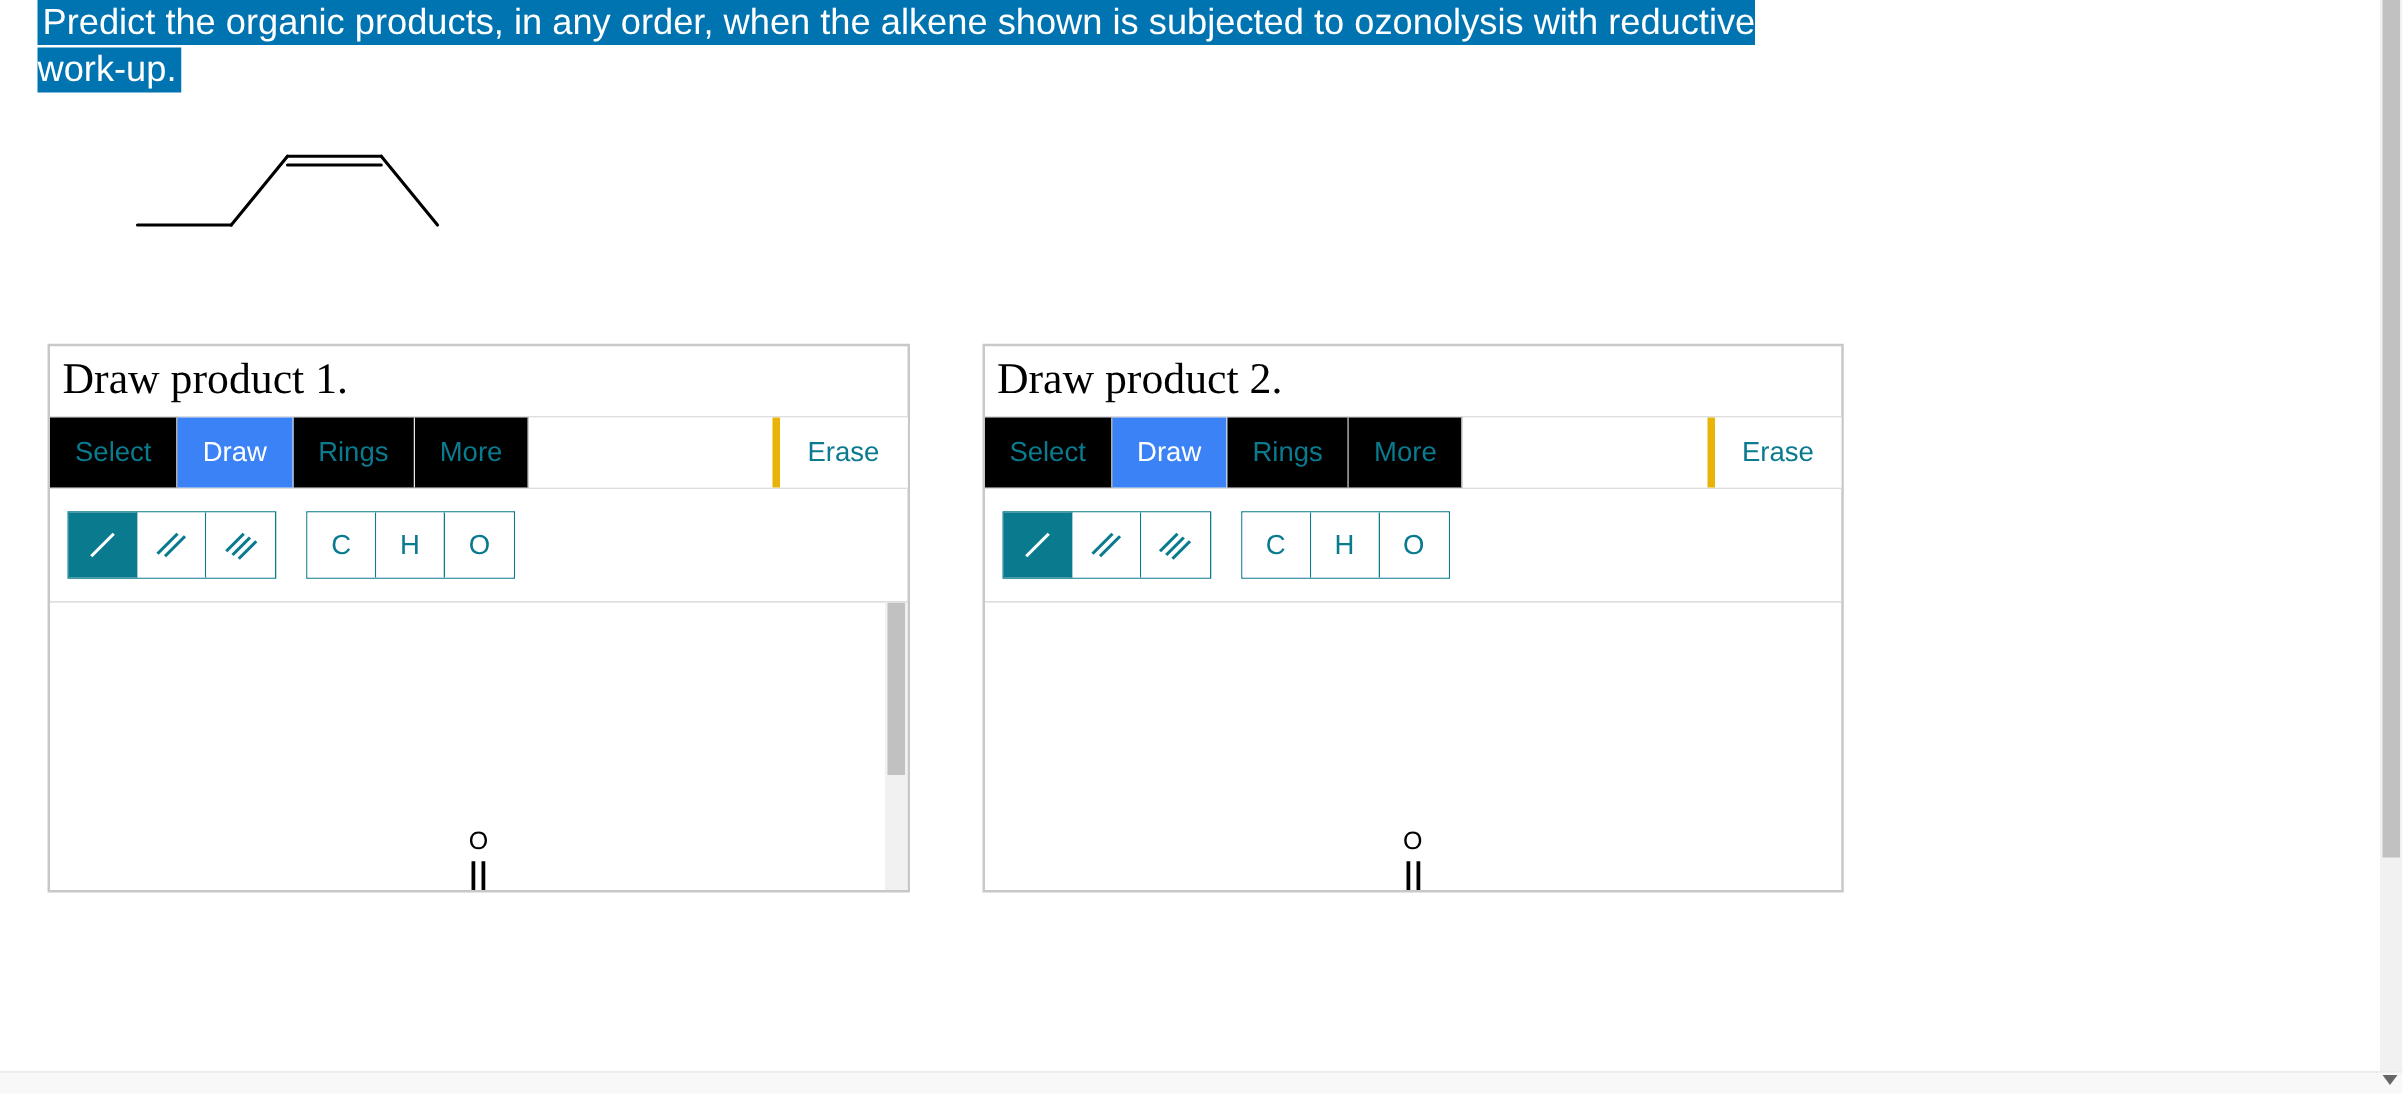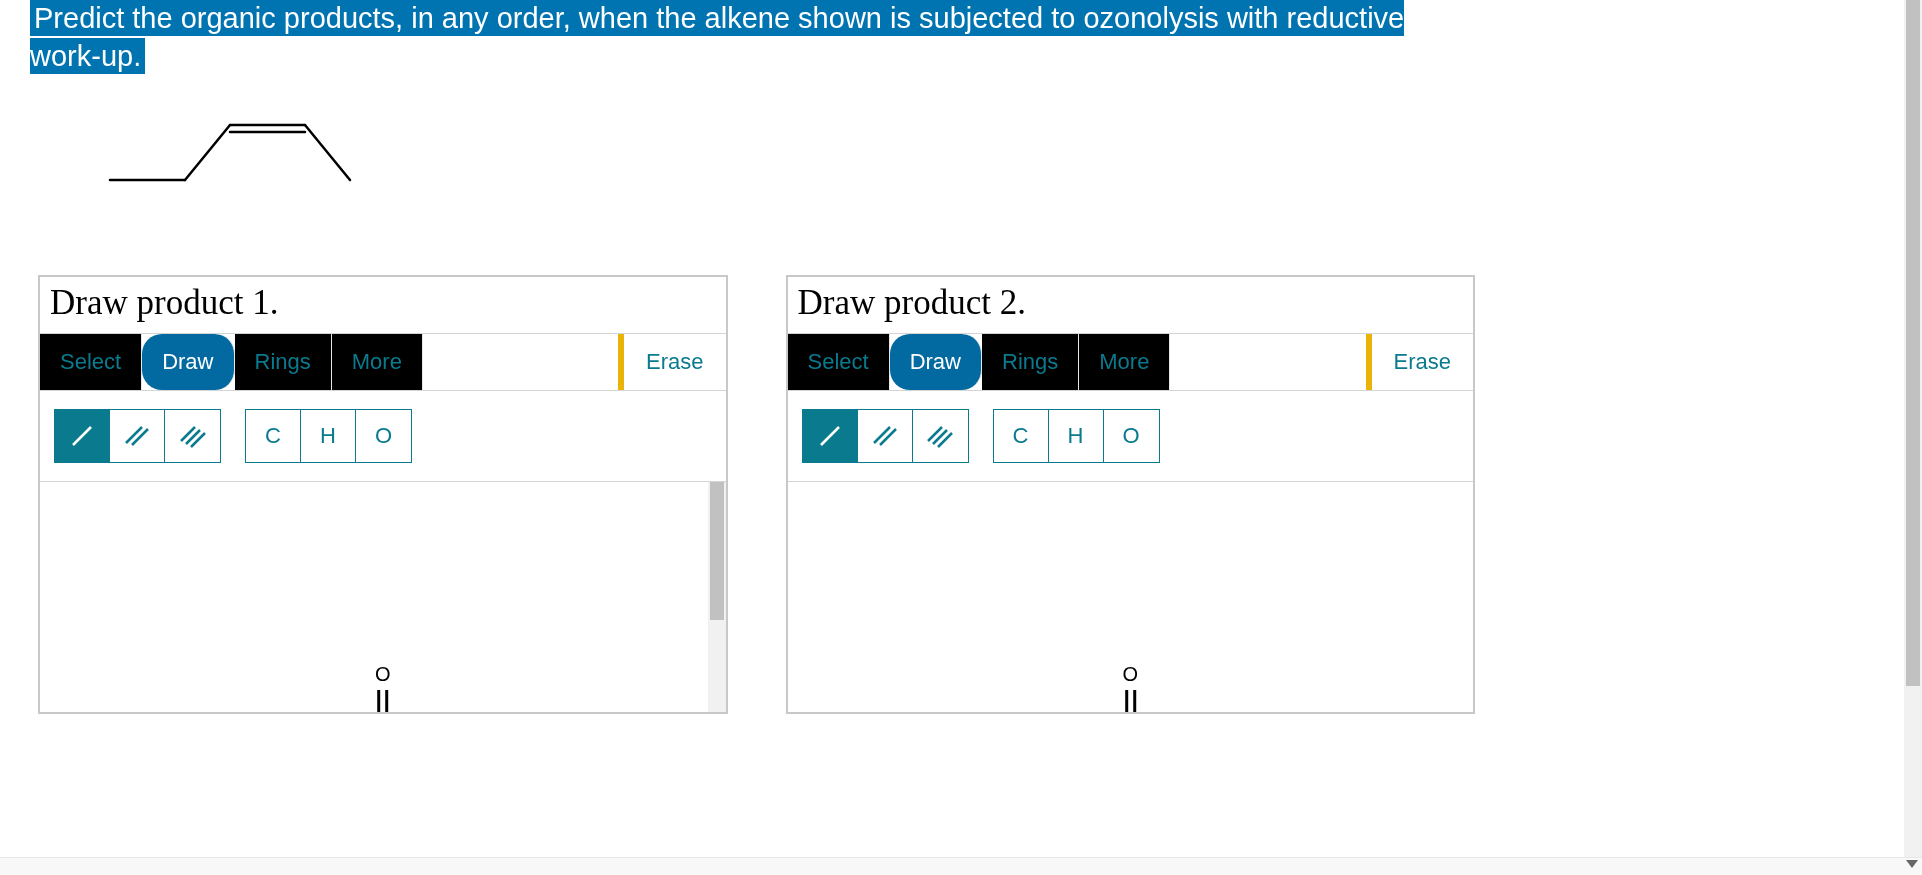--- a/index.html
+++ b/index.html
@@ -63,23 +63,22 @@
       align-items: center;
       justify-content: center;
       color: #0a7a8f;
       background: #000000;
       border: none;
       cursor: pointer;
       border-right: 1px solid #e6e6e6;
     }
     .tab-btn:first-child { border-left: none; }
     .tab-btn.active {
-      background: #0369a1;
+      background: #3b82f6;
       color: #fff;
-      border-radius: 20px;
     }
     .tab-spacer { flex: 1; background: #fff; }
     .erase-btn {
       font-family: Arial, Helvetica, sans-serif;
       font-size: 22px;
       color: #0a7a8f;
       background: #fff;
       border: none;
       padding: 0 22px;
       cursor: pointer;

